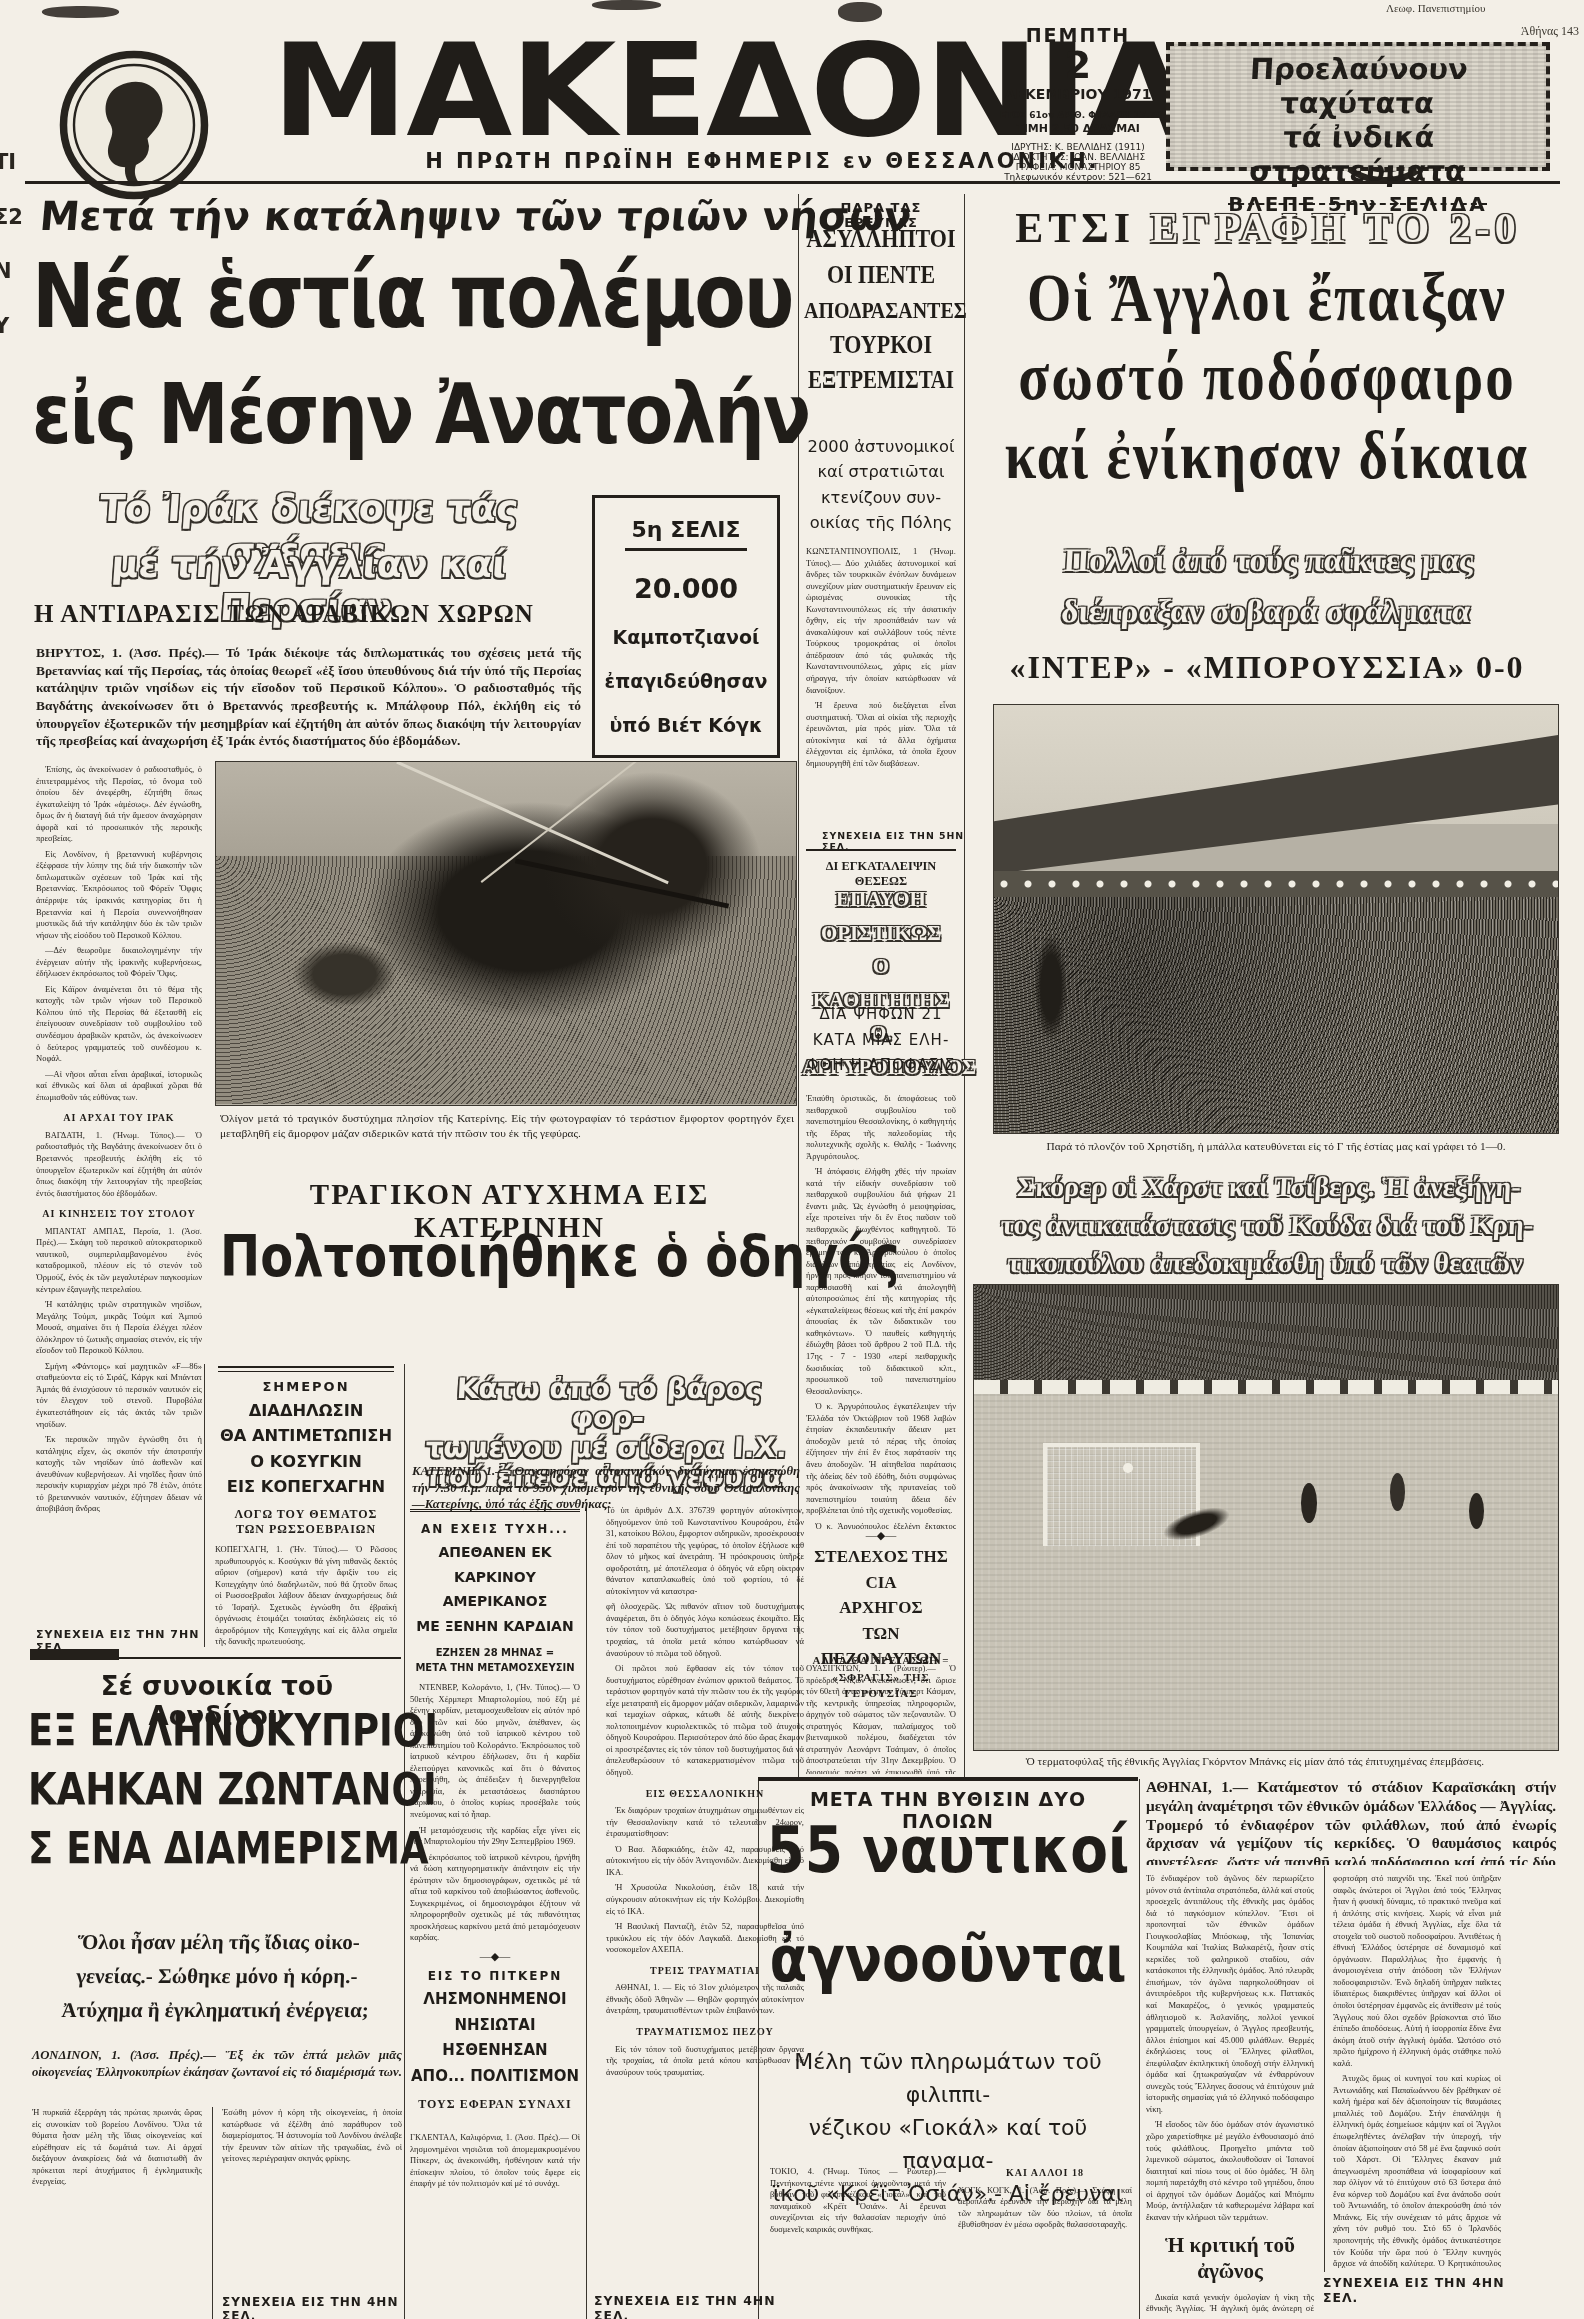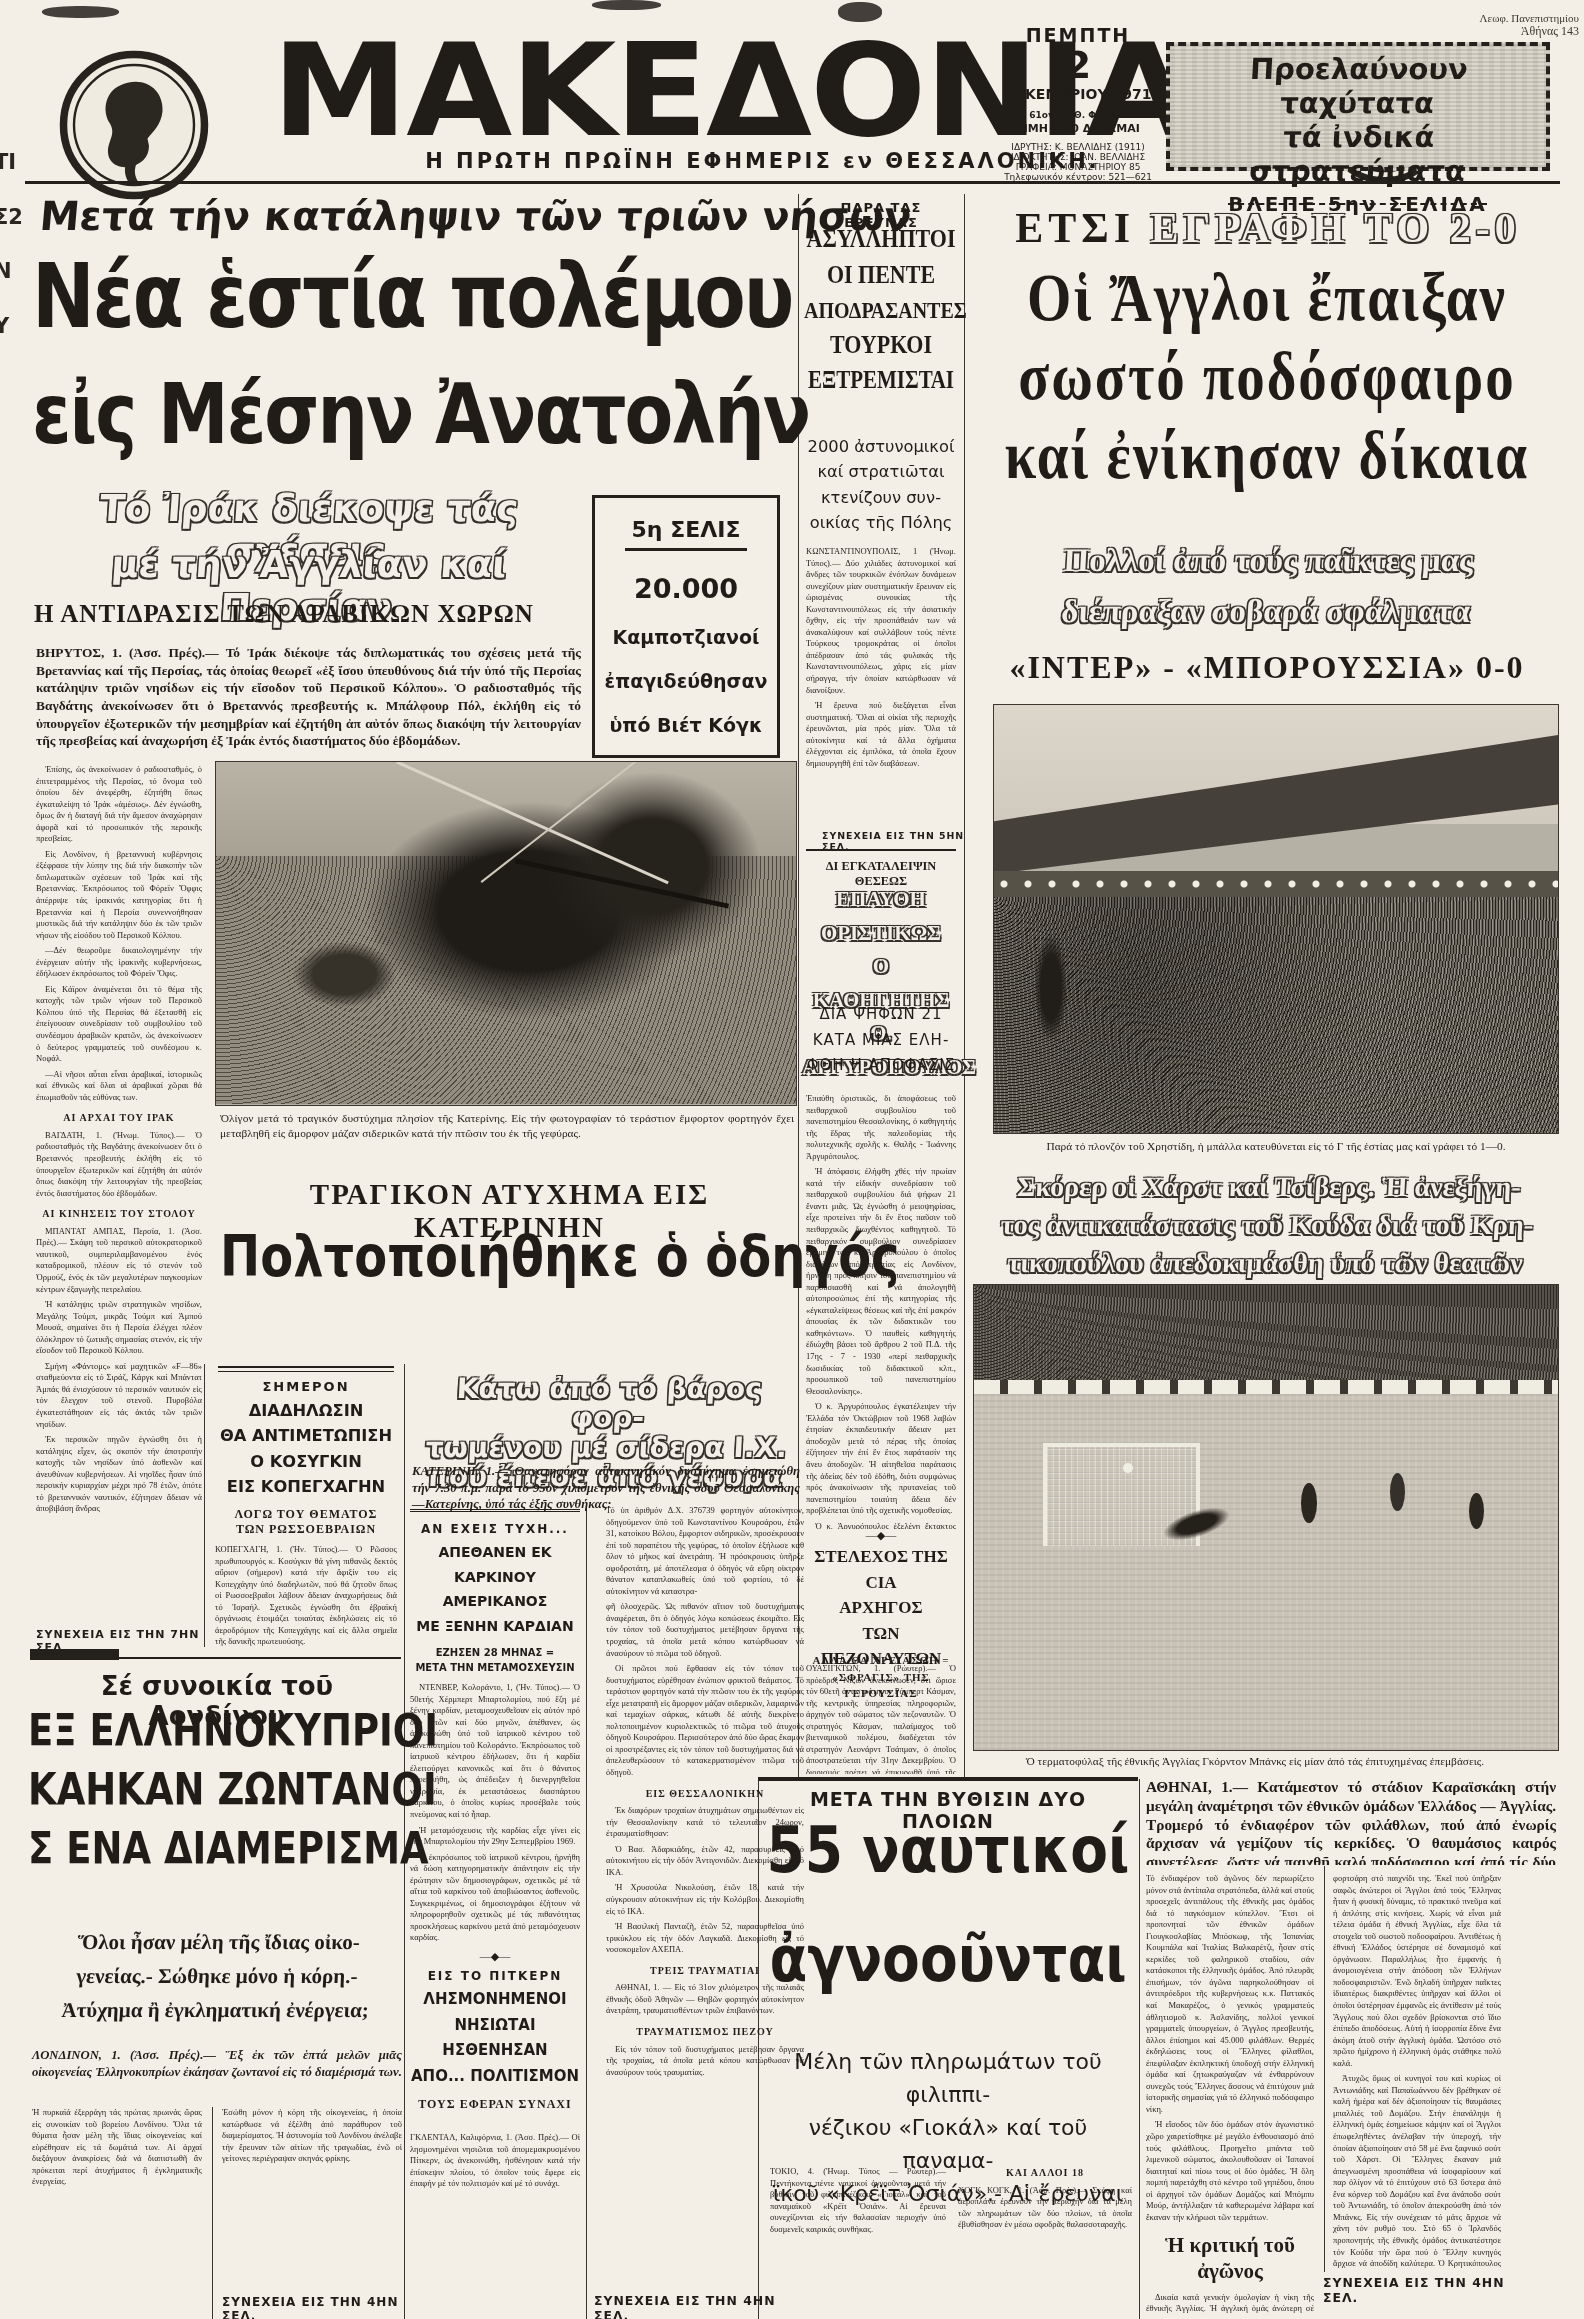--- a/index.html
+++ b/index.html
@@ -48,21 +48,21 @@
   .capt{font-size:11.4px;line-height:1.3;}
 </style>
 </head>
 <body>
 
 <div id="page">
 
   <div class="smudge" style="left:42px;top:6px;width:77px;height:12px;"></div>
   <div class="smudge" style="left:592px;top:0;width:69px;height:10px;"></div>
   <div class="smudge" style="left:838px;top:2px;width:44px;height:20px;"></div>
-  <div class="a" style="left:1386px;top:12px;width:193px;font-size:11px;text-align:right;color:#3b372f;">Λεωφ. Πανεπιστημίου</div>
+  <div class="a" style="left:1386px;top:2px;width:193px;font-size:11px;text-align:left;color:#3b372f;">Λεωφ. Πανεπιστημίου</div>
   <div class="a" style="left:1465px;top:24px;width:114px;font-size:12px;text-align:right;color:#3b372f;">Ἀθήνας 143</div>
   <div class="a sans b" style="left:-6px;top:135px;width:26px;font-size:21px;line-height:2.6;color:#2a2620;">
     <div>ΤΙ</div>
     <div>Σ2</div>
     <div>Ν</div>
     <div>Υ</div>
   </div>
 
   <svg class="coin" style="left:59px;top:50px;" width="150" height="150" viewBox="0 0 100 100">
     <circle cx="50" cy="50" r="47" fill="#efebe0" stroke="#26231e" stroke-width="5"></circle>

